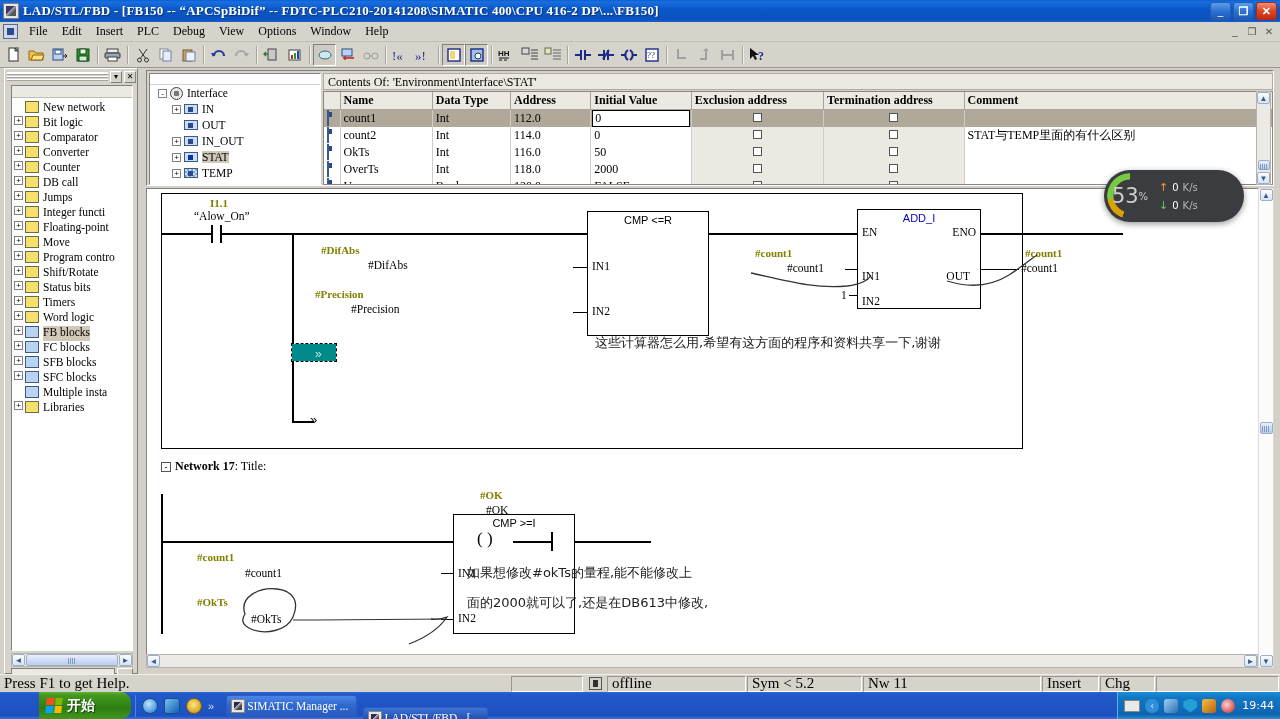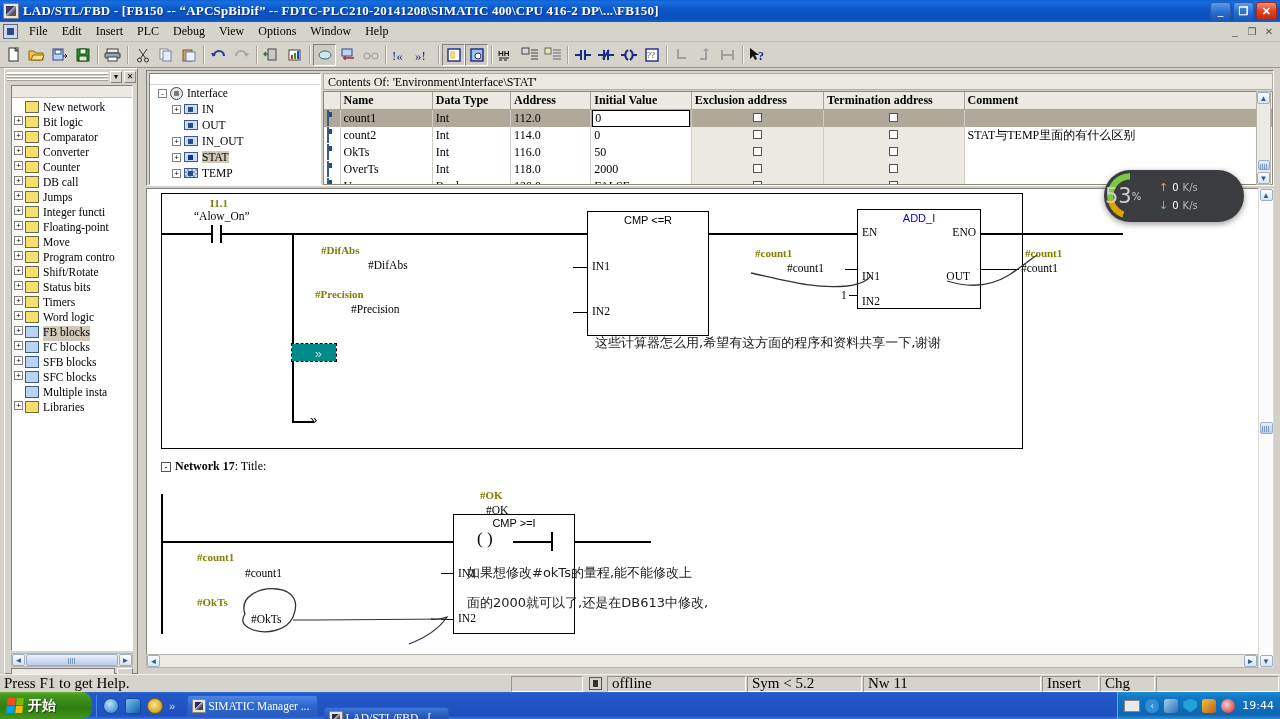--- a/index.html
+++ b/index.html
@@ -209,21 +209,21 @@
   .netmeter {
     position:absolute; left:1104px; top:170px; width:140px; height:52px;
     background:#3a3c40; border-radius:26px; display:flex; align-items:center;
     box-shadow:0 2px 6px rgba(0,0,0,.4); color:#fff;
   }
   .nm-dial { position:relative; width:50px;height:50px;margin-left:1px;flex:0 0 50px;}
   .nm-ring { position:absolute; inset:2px; border-radius:50%;
              background: conic-gradient(from 200deg, #d8a200 0deg 60deg, #7ac943 60deg 160deg, rgba(0,0,0,0) 160deg 360deg);
              -webkit-mask: radial-gradient(circle, transparent 16px, #000 17px);
              mask: radial-gradient(circle, transparent 16px, #000 17px); }
-  .nm-val { position:absolute; inset:0; display:flex; align-items:center; 
+  .nm-val { position:absolute; inset:0; display:flex; align-items:center; justify-content:center;
             font-family:"DejaVu Sans",sans-serif; font-size:21px; color:#cfcfcf;}
   .nm-val sub{font-size:10px; vertical-align:baseline;}
   .nm-rows{flex:1; font-family:"DejaVu Sans",sans-serif; font-size:10px; padding-left:4px;}
   .nm-row{display:flex; align-items:center; gap:4px; height:18px;}
   .nm-arrow{color:#ff9a30; font-size:11px;}
   .nm-arrow.dn{color:#5fd35f;}
   .nm-num{color:#fff;}
   .nm-unit{color:#b8b8b8;}
 
   
@@ -244,20 +244,21 @@
     position:absolute; left:0; top:692px; width:1280px; height:27px;
     background: linear-gradient(to bottom,#2b68d8 0%,#2258c8 8%,#1f50c0 88%,#3a75e0 100%);
     display:flex; align-items:center;
   }
   .startbtn {
     width:92px; height:27px; border-radius:0 10px 10px 0;
     background: linear-gradient(to bottom,#5fb234 0%,#43981f 12%,#2e7d12 60%,#43981f 100%);
     display:flex; align-items:center; gap:5px; padding-left:7px; color:#fff;
     font-family:"DejaVu Sans",sans-serif; font-weight:bold; font-size:14px;
     text-shadow:1px 1px 1px rgba(0,0,0,.5);
+    margin-left:39px;
   }
   .flag{width:16px;height:15px;display:grid;grid-template-columns:1fr 1fr;grid-template-rows:1fr 1fr;
         gap:1px;transform:skewX(-6deg);}
   .flag i{display:block;}
   .quick { display:flex; align-items:center; gap:6px; padding:0 6px; margin-left:4px;
            border-left:1px solid #4a84e4; height:22px;}
   .qicon{width:16px;height:16px;border-radius:50%;}
   .chev{color:#cfe0ff;font-size:11px;font-family:"Liberation Sans",sans-serif;}
   .taskbtn{ height:22px; margin-left:6px; padding:0 8px 0 4px; display:flex; align-items:center; gap:2px;
             background:linear-gradient(to bottom,#4a86e8,#2f66cc 50%,#2a5cc0);

